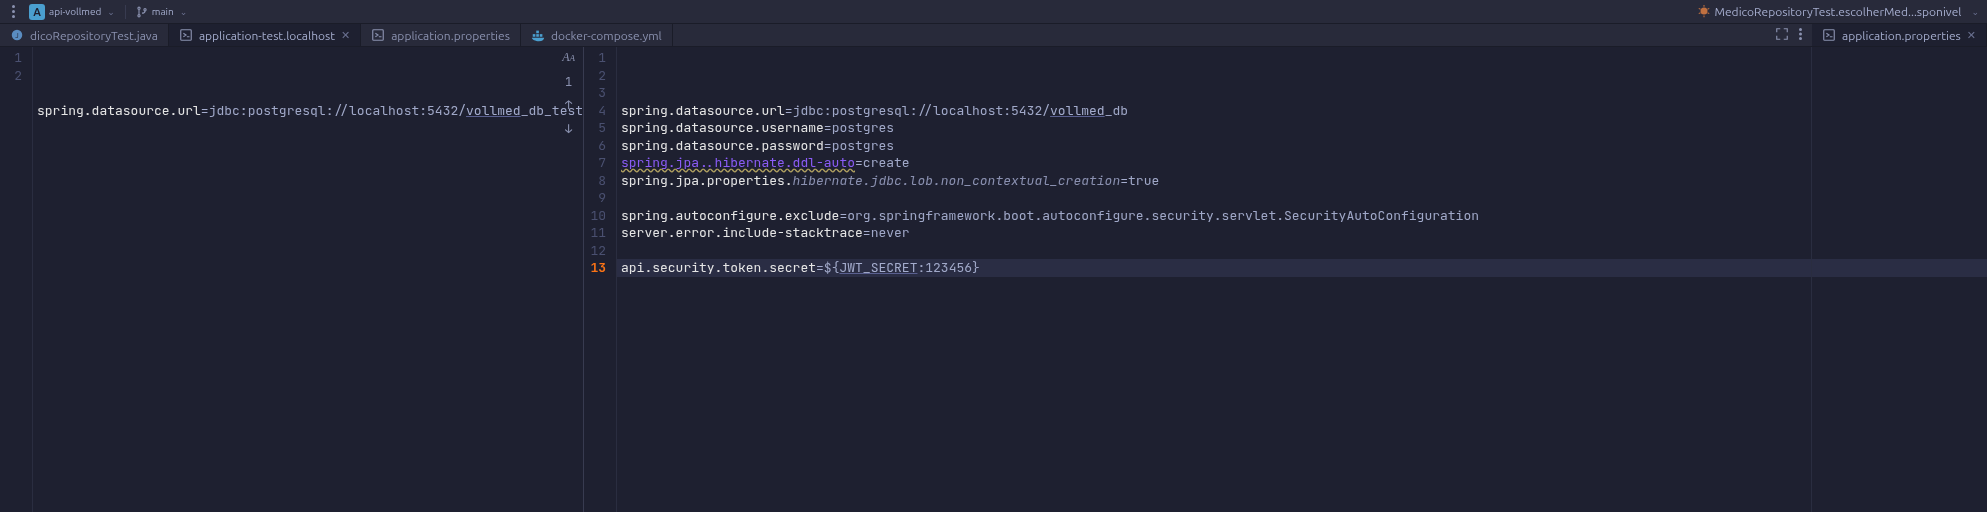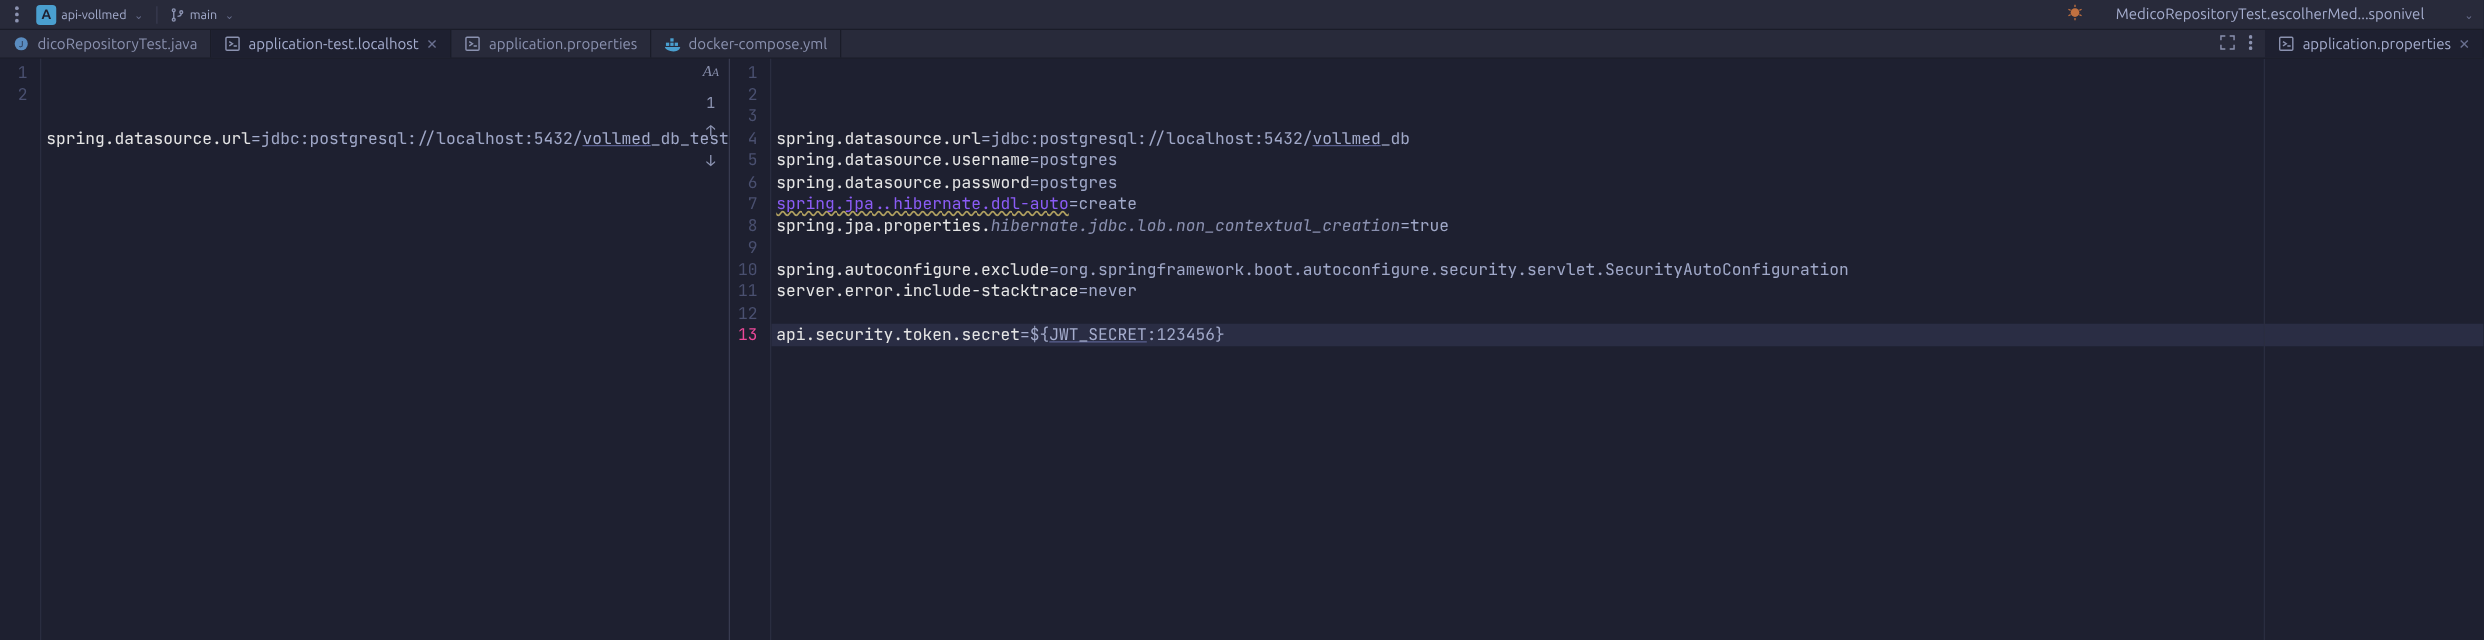--- a/index.html
+++ b/index.html
@@ -14,21 +14,21 @@
 }
 .title-bar {
   height: 24px;
   background: #282a3a;
   display: flex;
   align-items: center;
   padding: 0 8px;
   border-bottom: 1px solid #1a1c28;
 }
 .title-left { display: flex; align-items: center; gap: 10px; flex: 1; }
-.title-right { display: flex; align-items: center; gap: 26px; }
+.title-right { display: flex; align-items: center; gap: 4px; }
 .menu-dots { display: flex; flex-direction: column; gap: 2px; cursor: pointer; padding: 4px; }
 .menu-dots span { width: 3px; height: 3px; background: #8b92b0; border-radius: 50%; }
 .project-badge {
   background: #4a9fcf;
   color: #1e2030;
   width: 16px; height: 16px;
   border-radius: 3px;
   display: flex; align-items: center; justify-content: center;
   font-weight: bold; font-size: 11px;
 }
@@ -78,21 +78,21 @@
   background: #1e2030;
   width: 32px;
   padding-top: 2px;
   text-align: right;
   font-family: 'JetBrains Mono', 'Consolas', monospace;
   font-size: 13px;
   color: #4a5070;
   user-select: none;
 }
 .gutter .ln { padding-right: 10px; height: 17.5px; line-height: 17.5px; }
-.gutter .ln.active { color: #ec4899; }
+.gutter .ln.active { color: #f97316; font-weight: bold; }
 .gutter-border { width: 1px; background: #2a2d40; }
 
 .code-area {
   flex: 1;
   font-family: 'JetBrains Mono', 'Consolas', monospace;
   font-size: 13px;
   line-height: 17.5px;
   padding-top: 2px;
   white-space: pre;
   color: #a5adce;

